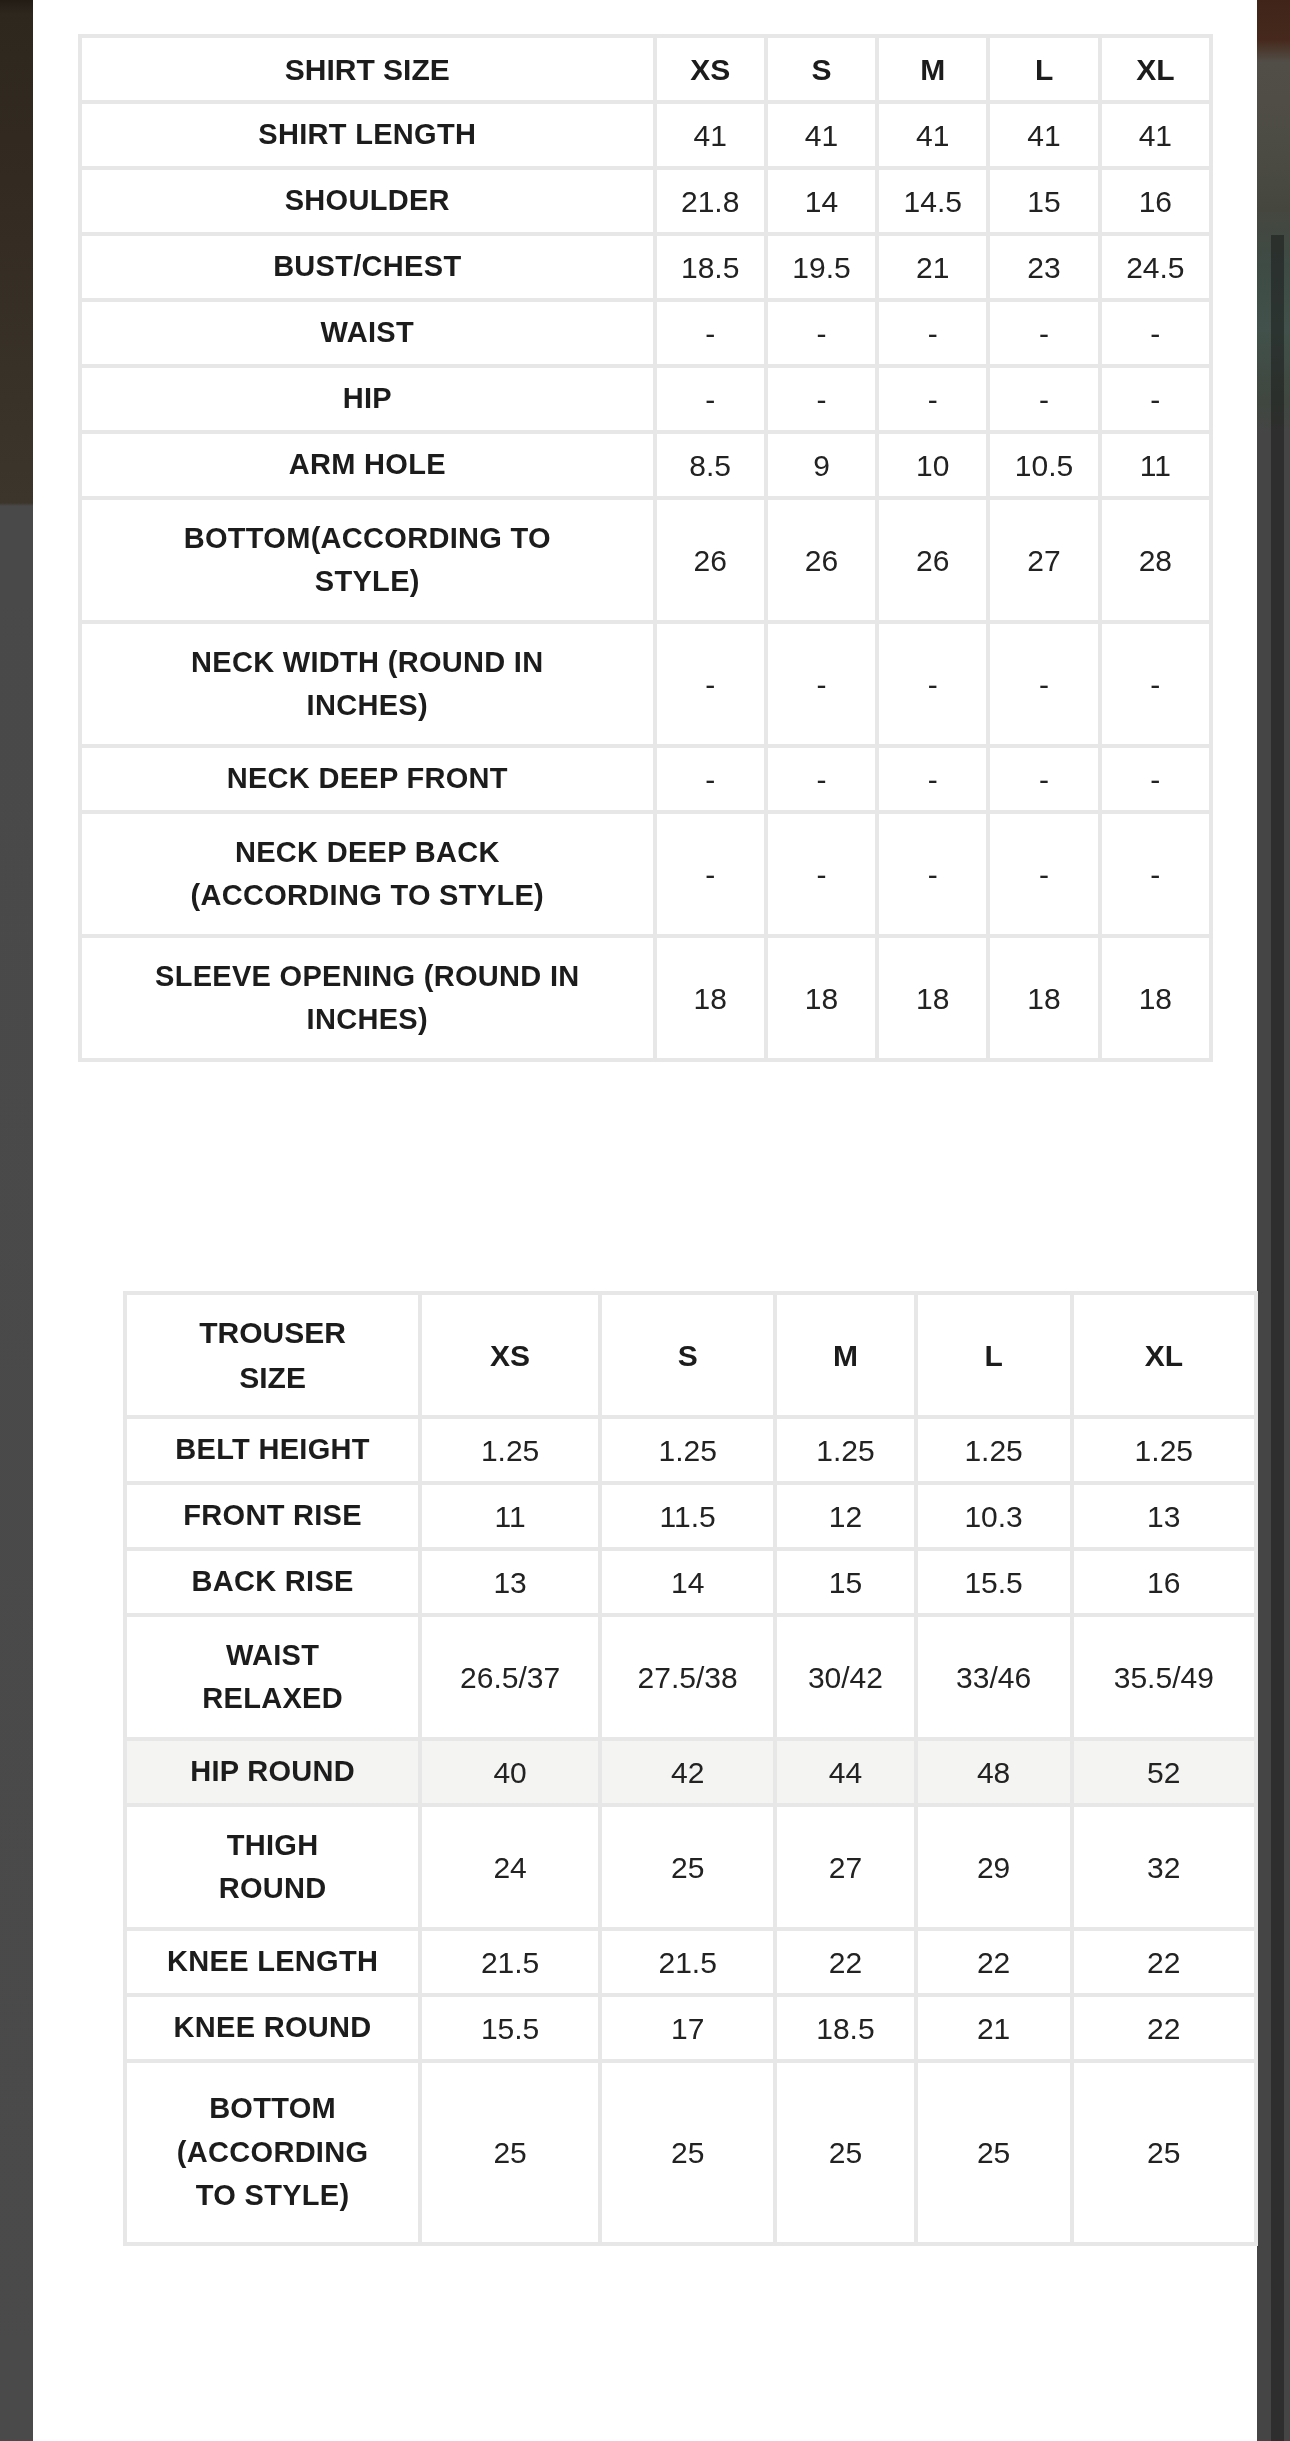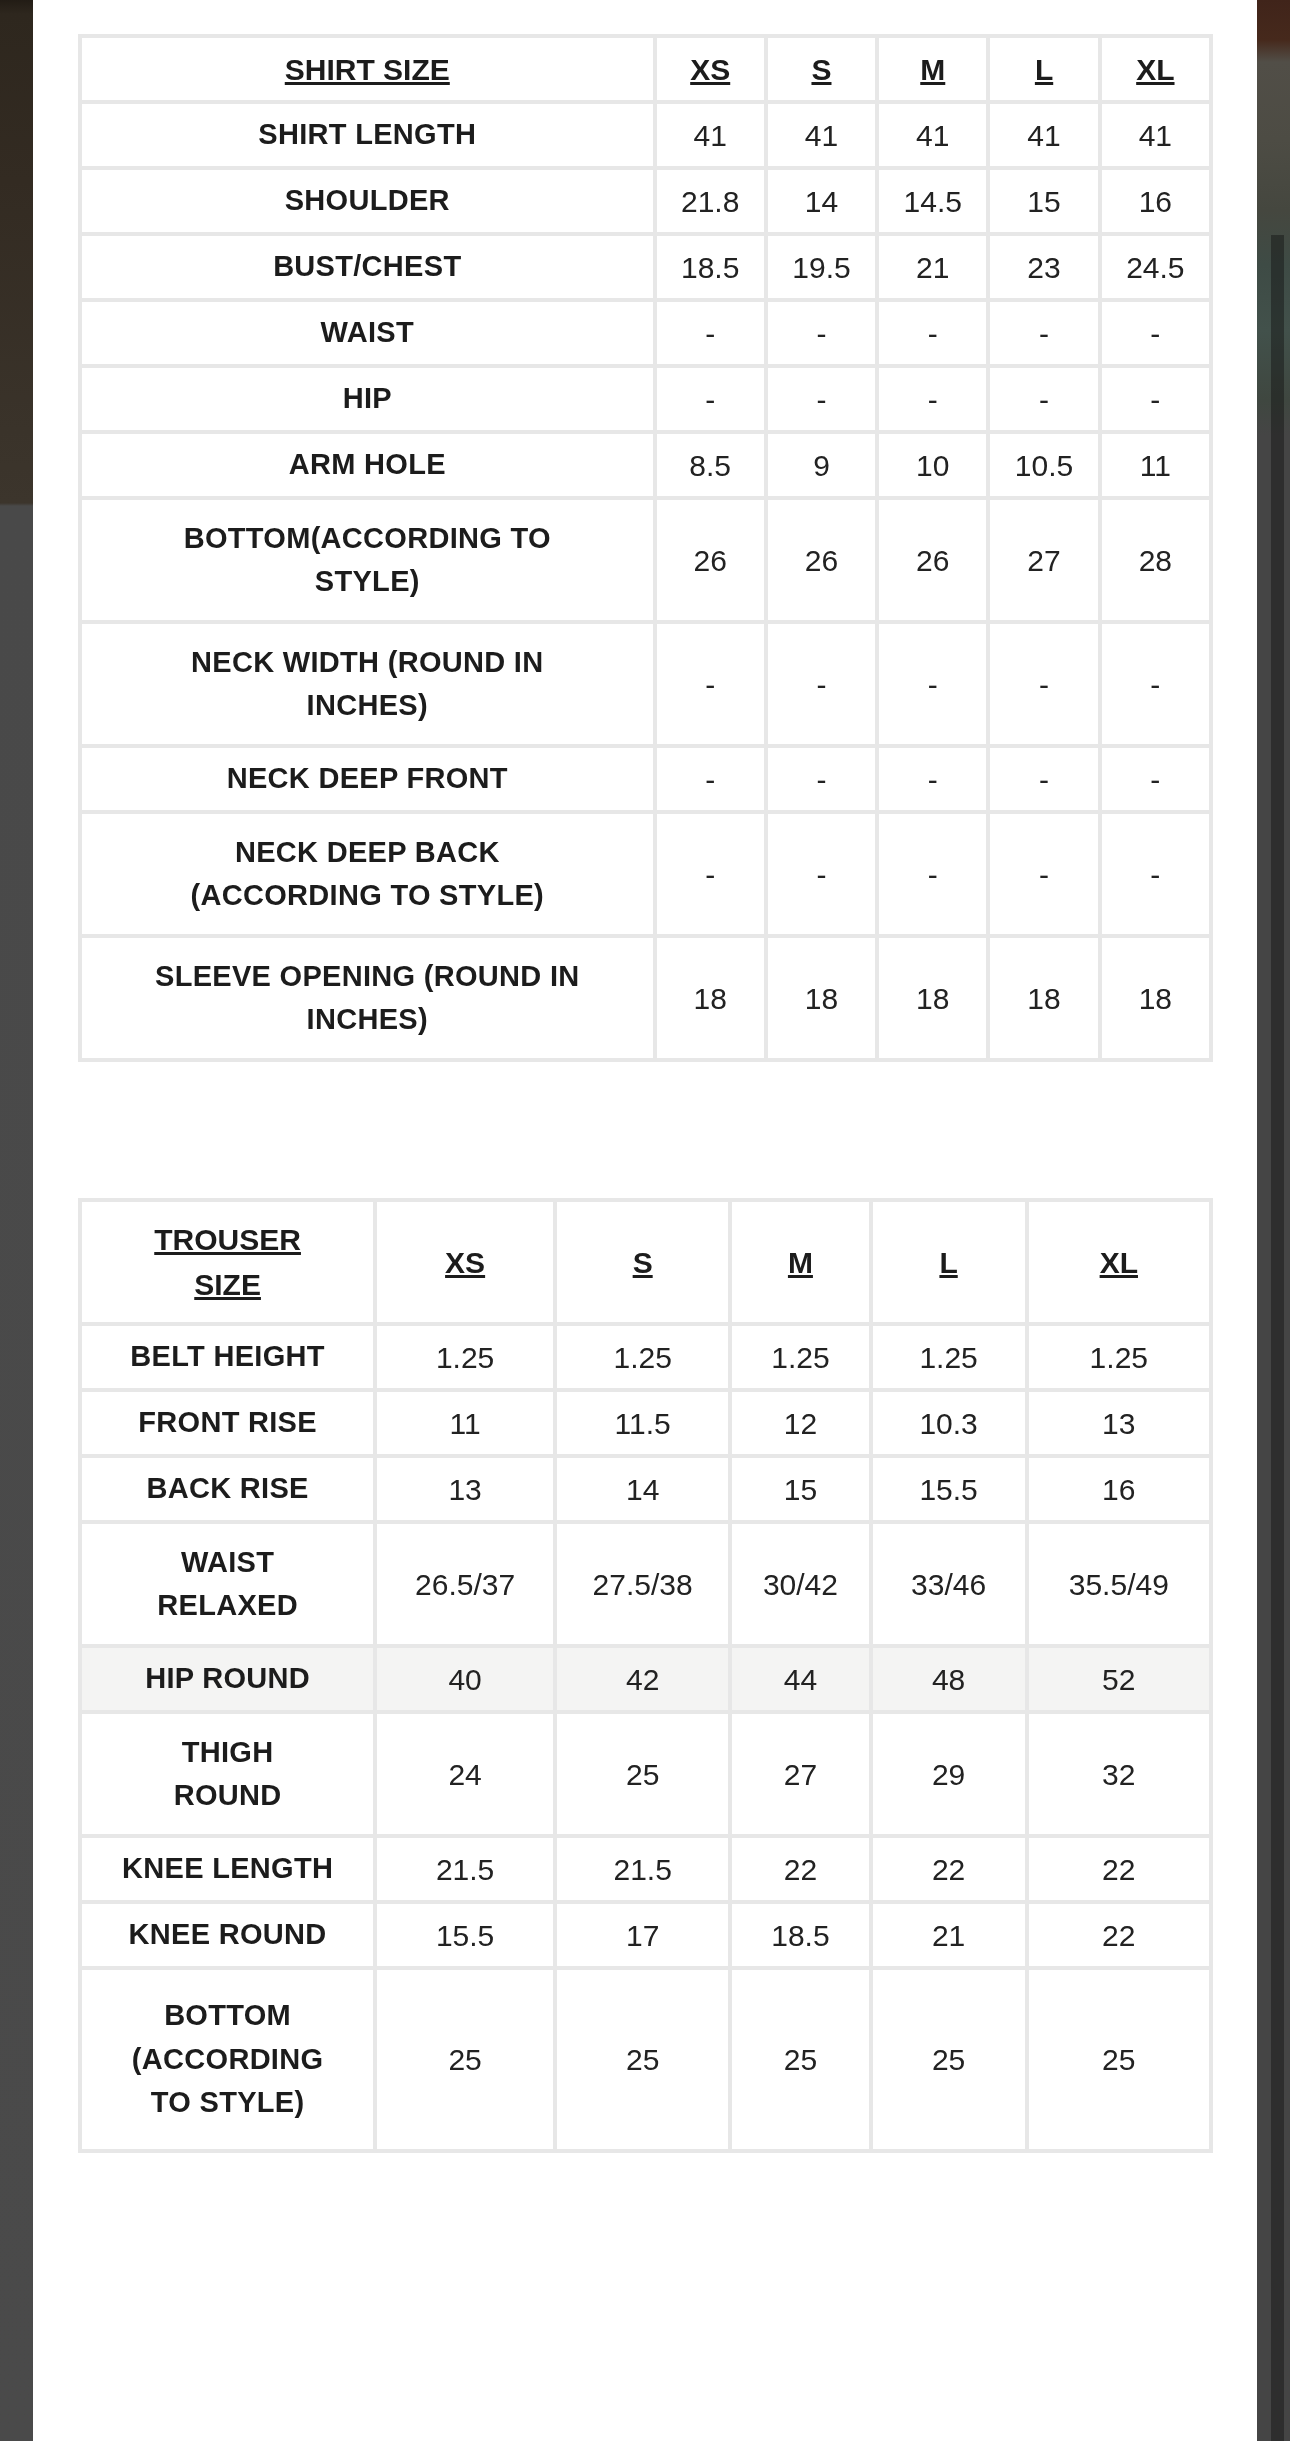--- a/index.html
+++ b/index.html
@@ -24,28 +24,28 @@
     position:absolute;left:3px;top:235px;width:13px;height:2206px;
     background:rgba(18,18,18,0.45);
   }
   .modal{position:absolute;left:33px;top:0;width:1224px;height:2441px;background:#ffffff;}
 
   table{
     position:absolute;left:45px;width:1135px;
     border-collapse:collapse;table-layout:fixed;background:#ffffff;
   }
   .shirt-table{top:34px;}
-  .trouser-table{top:1198px;}
+  .trouser-table{top:1291px;margin-left:45px;}
   th,td{
     border:4px solid #e7e7e7;background:#ffffff;
     text-align:center;vertical-align:middle;
     font-size:30px;line-height:1.5;white-space:pre-line;
     padding:4px 10px;overflow:hidden;
   }
-  thead th,thead td{font-weight:bold;font-size:30px;text-decoration:underline;}
+  thead th,thead td{font-weight:bold;font-size:30px;}
   tbody th{font-weight:bold;font-size:29px;letter-spacing:.3px;}
   tbody td{font-weight:normal;color:#222222;}
   tr{height:66px;}
   tr.h2{height:124px;}
   tr.h3{height:183px;}
   .trouser-table thead tr{height:124px;}
   tr.shaded th,tr.shaded td{background:#f4f4f3;}
 </style>
 </head>
 <body>

